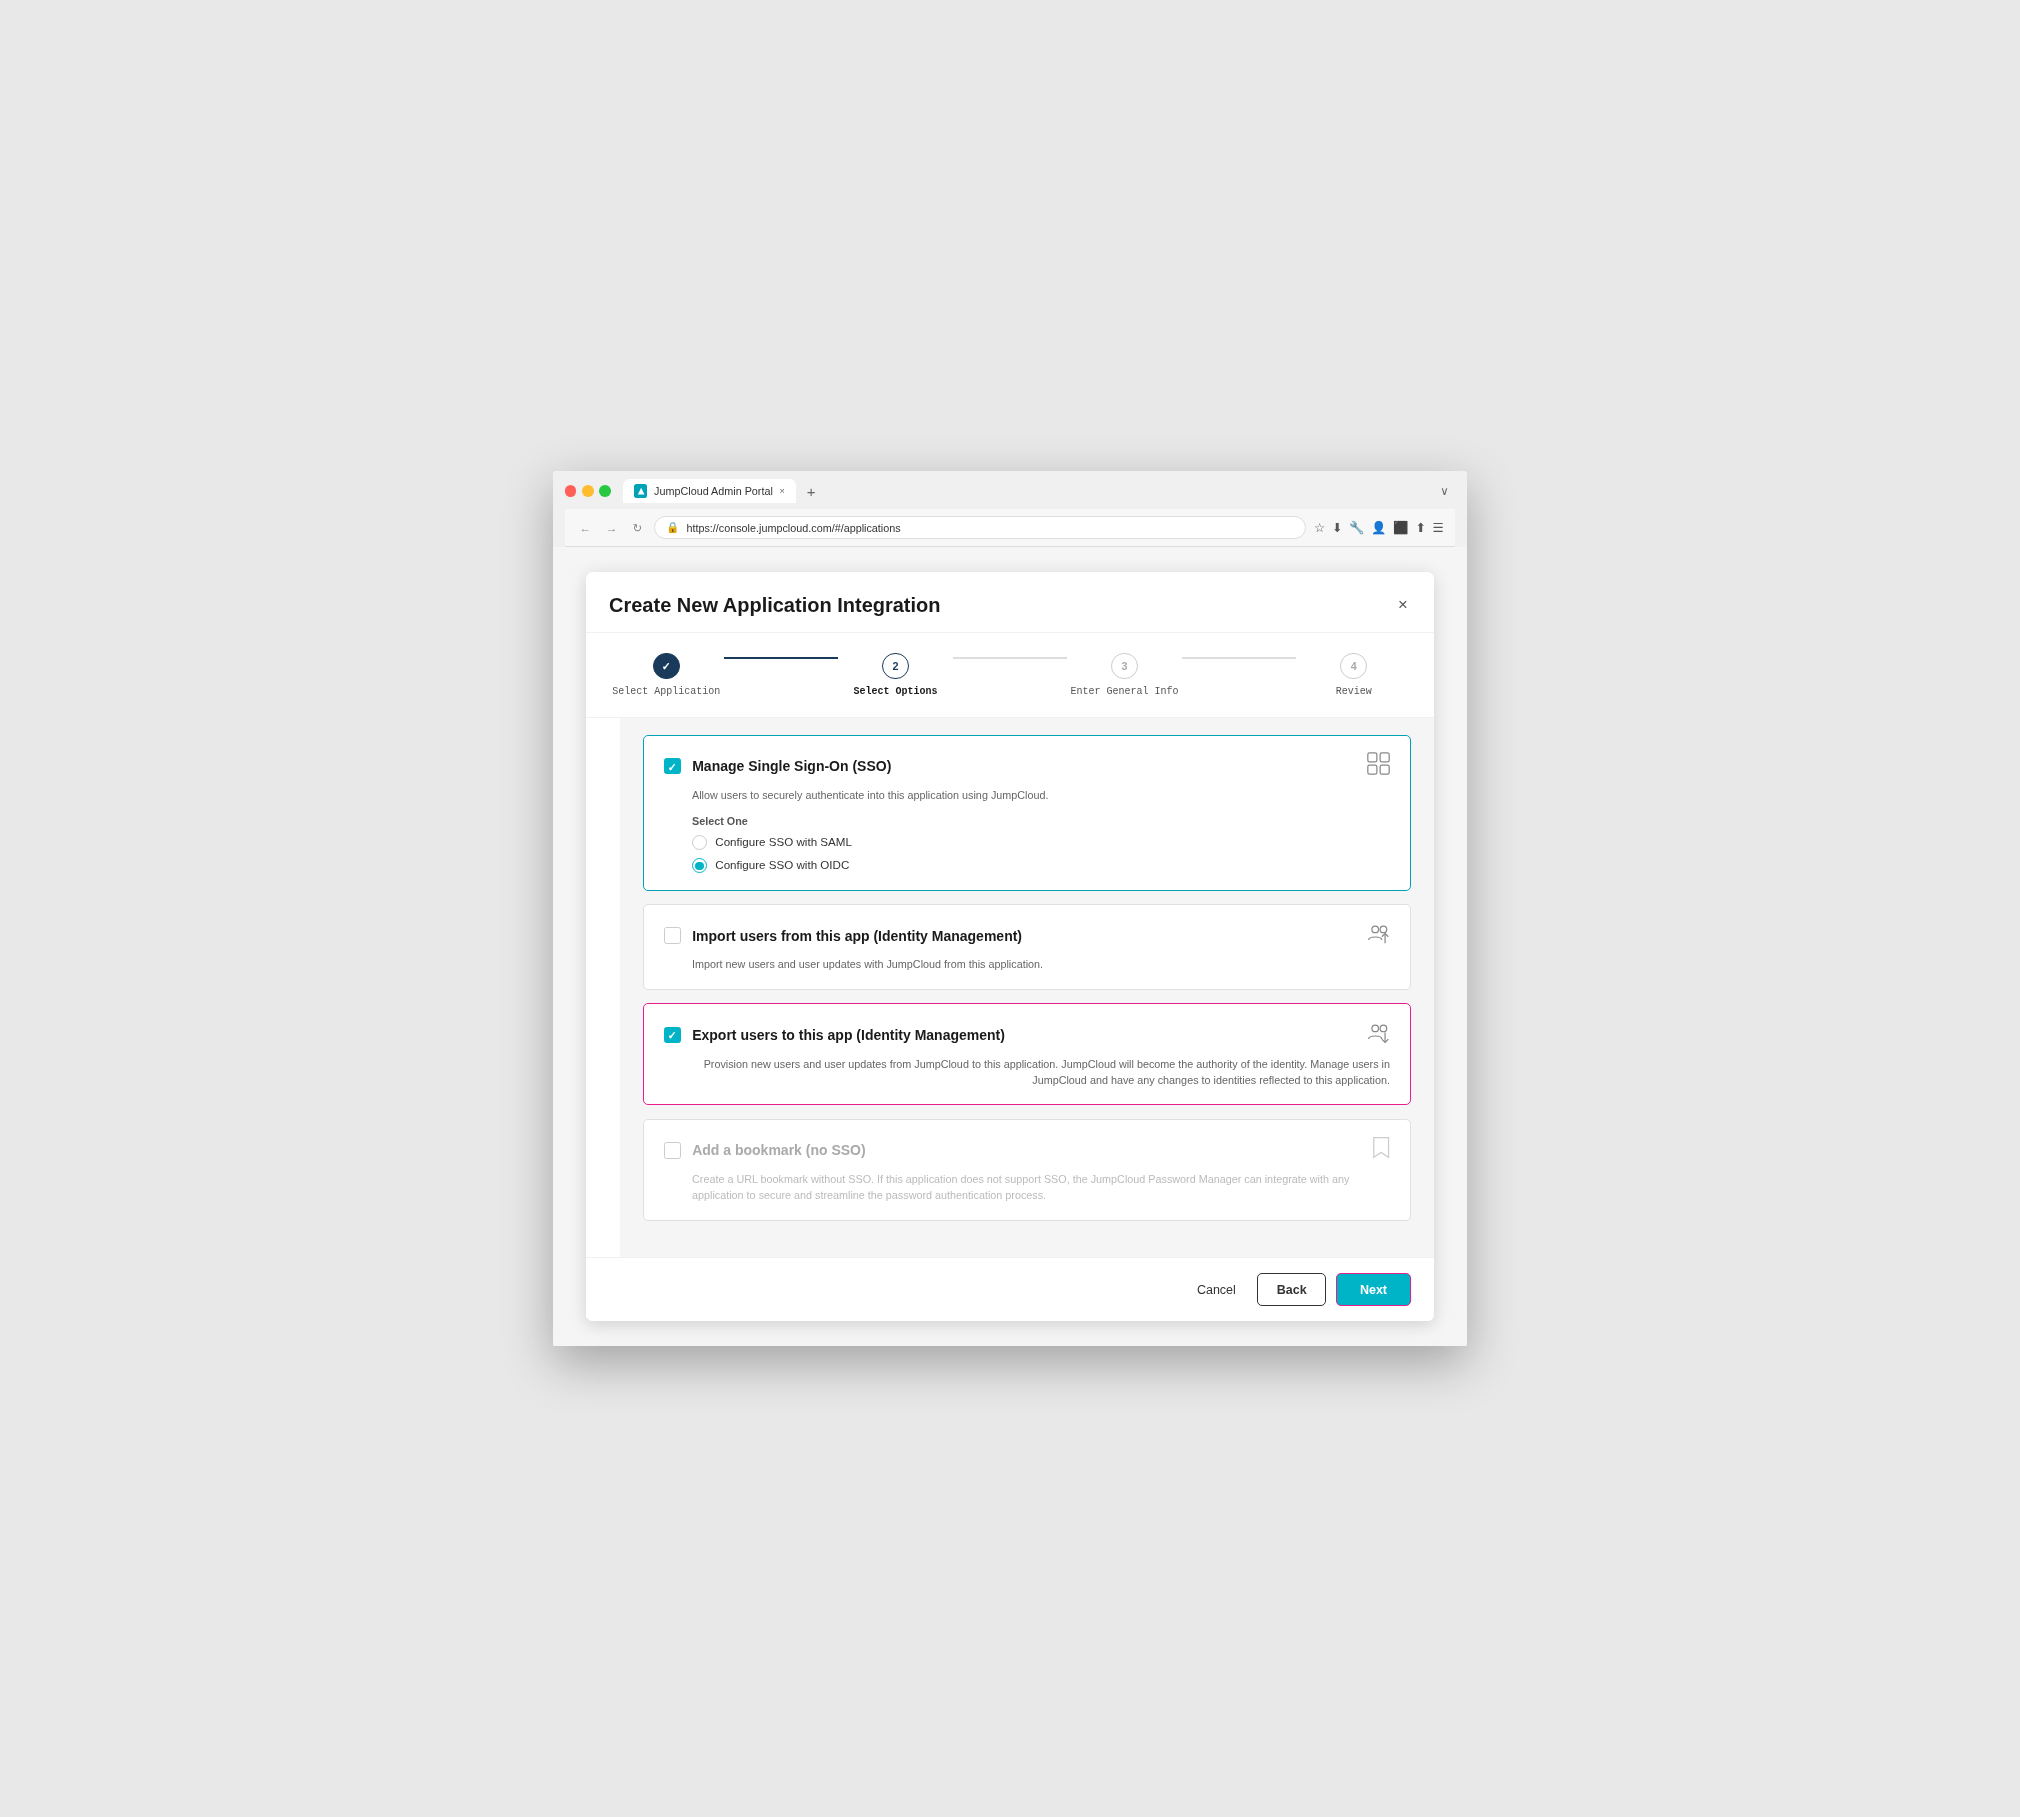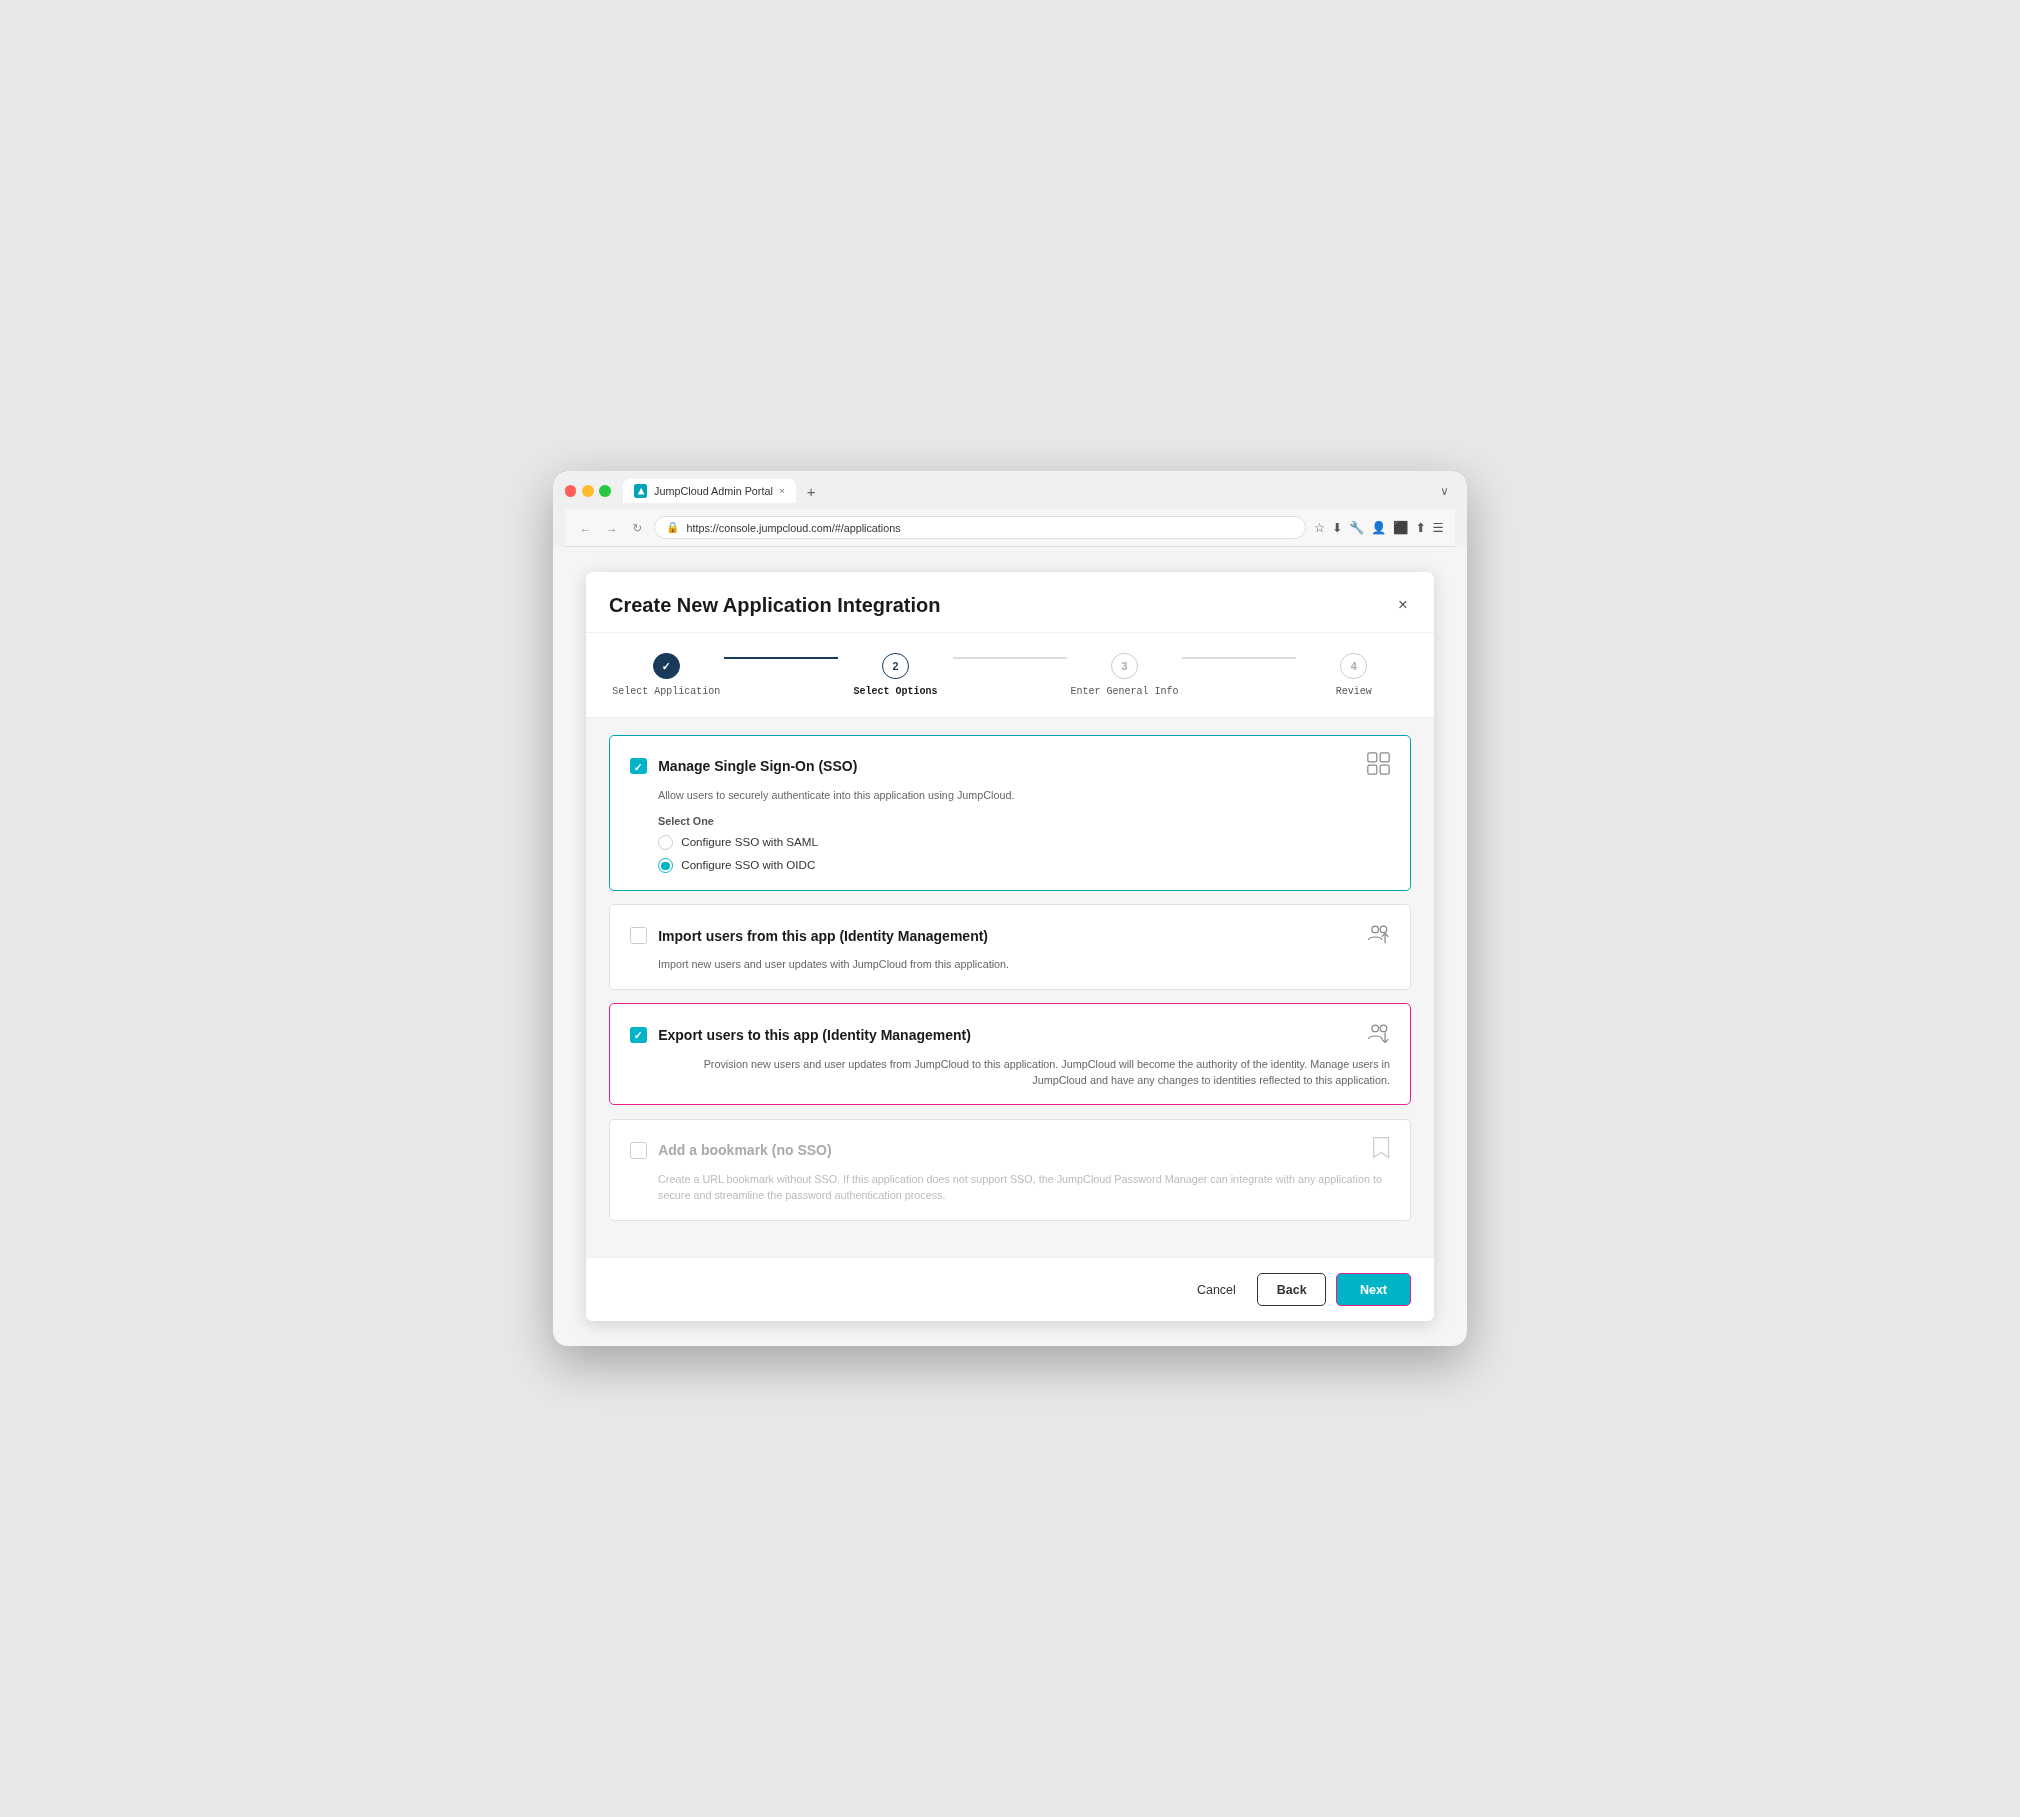--- a/index.html
+++ b/index.html
@@ -9,21 +9,21 @@
       display: flex;
       justify-content: center;
       align-items: center;
       min-height: 100vh;
       padding: 16.6px;
     }
 
     .browser-window {
       width: 914px;
       background: #d946ef;
-      border-radius: 14px;
+      border-radius: 1px;
       box-shadow: 0 16.6px 50px rgba(0,0,0,0.3);
       overflow: hidden;
     }
 
     
     .browser-chrome {
       background: #f0f0f0;
       padding: 8.3px 11.6px 0;
     }
 
@@ -253,20 +253,21 @@
     }
 
     .step-connector.empty {
       background: #ddd;
     }
 
     
     .modal-body {
       padding: 16.6px 23px 23px;
       background: #f5f5f5;
+      margin-left: 34px;
     }
 
     
     .option-card {
       background: #fff;
       border-radius: 5px;
       border: 0.8px solid #e0e0e0;
       padding: 16.6px 20px;
       margin-bottom: 13.3px;
       position: relative;

